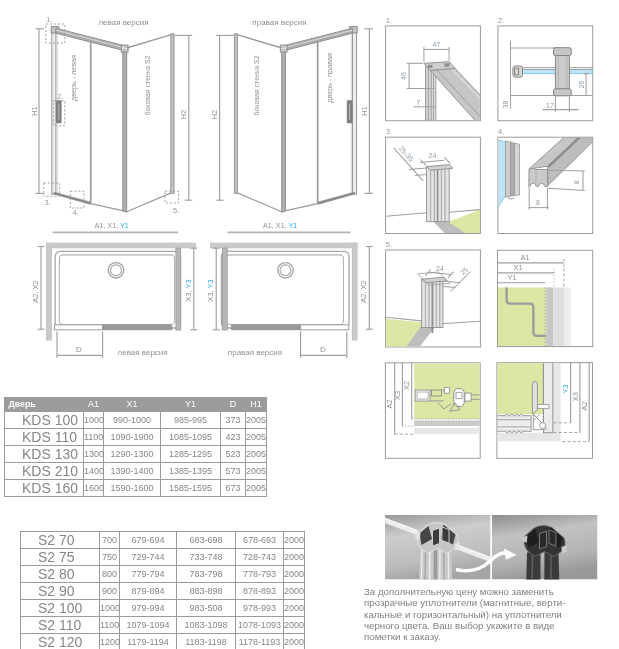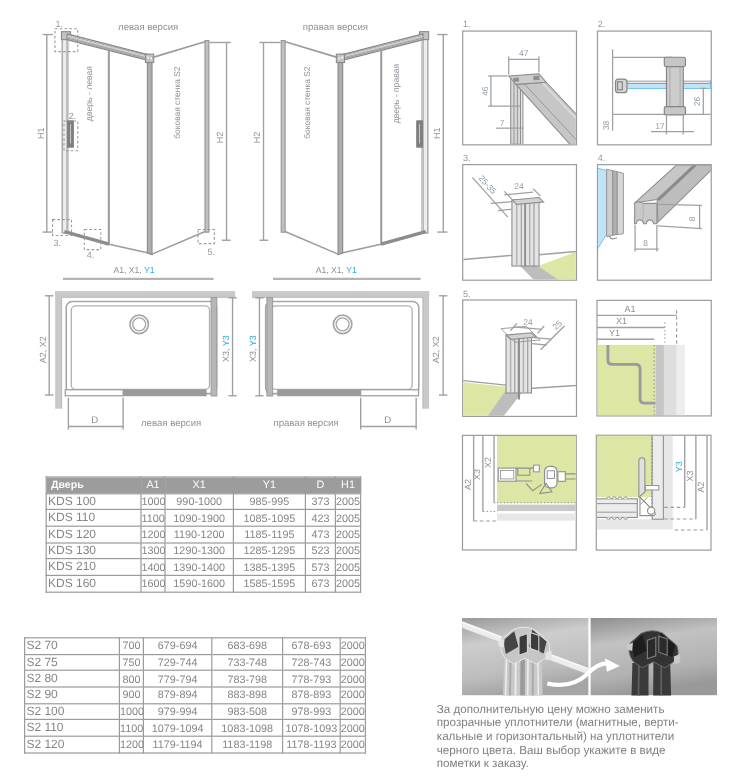--- a/index.html
+++ b/index.html
@@ -5,21 +5,21 @@
 html,body{margin:0;padding:0;background:#fff;}
 #page{position:relative;width:619px;height:649px;overflow:hidden;background:#fff;
   font-family:"Liberation Sans",sans-serif;}
 #page svg{position:absolute;left:0;top:0;}
 table{border-collapse:collapse;table-layout:fixed;position:absolute;
   font-family:"Liberation Sans",sans-serif;color:#868686;}
 #t1{width:262px;}
 #t2{width:283px;}
 td,th{border:1px solid #9b9b9b;padding:0;height:12.7px;white-space:nowrap;}
 th{background:#9c9c9c;color:#fcfcfc;font-weight:normal;}
-td.n{text-align:left;padding-left:1px;font-size:10px;margin-top:45px;}
+td.n{text-align:left;padding-left:17px;font-size:14px;margin-top:45px;}
 td.c{text-align:center;font-size:9px;}
 th.c{text-align:center;font-size:9px;}
 th.n{text-align:left;padding-left:3.5px;font-weight:bold;}
 #note{position:absolute;left:364px;top:586px;width:230px;font-size:9.7px;
   line-height:11.3px;color:#7f7f7f;white-space:nowrap;}
 </style>
 </head>
 <body>
 <div id="page">
 <svg width="619" height="649" viewBox="0 0 619 649">
@@ -629,21 +629,21 @@
 <polygon points="57,12 64,14.5 64,28 57,25.5" fill="#2a2a2a" stroke="#808080" stroke-width="0.9"></polygon>
 <polygon points="30.5,19.5 35.5,17.5 34.8,24.5 30,23" fill="#c9c9c9"></polygon>
 <polygon points="69.5,29 74.5,27 75,34 69.8,35.5" fill="#c9c9c9"></polygon>
 </g>
 </g>
 
 <path d="M456,569.5 Q476,574 489,562 Q499,551.5 508,553" fill="none" stroke="#ffffff" stroke-width="3.4"></path>
 <polygon points="516.5,555 504,548.5 505.8,559.8" fill="#ffffff"></polygon>
 </svg>
 
-<table id="t1" style="left:38px;top:397px;">
+<table id="t1" style="left:4px;top:397px;">
 <colgroup>
         <col style="width:79px">
         <col style="width:20px">
         <col style="width:57px">
         <col style="width:60px">
         <col style="width:25px">
         <col style="width:21px">
       </colgroup>
 <tbody>
         <tr>
@@ -664,28 +664,20 @@
         </tr>
 <tr>
           <td class="n">KDS 110</td>
           <td class="c">1100</td>
           <td class="c">1090-1900</td>
           <td class="c">1085-1095</td>
           <td class="c">423</td>
           <td class="c">2005</td>
         </tr>
 <tr>
-          <td class="n">KDS 120</td>
-          <td class="c">1200</td>
-          <td class="c">1190-1200</td>
-          <td class="c">1185-1195</td>
-          <td class="c">473</td>
-          <td class="c">2005</td>
-        </tr>
-<tr>
           <td class="n">KDS 130</td>
           <td class="c">1300</td>
           <td class="c">1290-1300</td>
           <td class="c">1285-1295</td>
           <td class="c">523</td>
           <td class="c">2005</td>
         </tr>
 <tr>
           <td class="n">KDS 210</td>
           <td class="c">1400</td>

